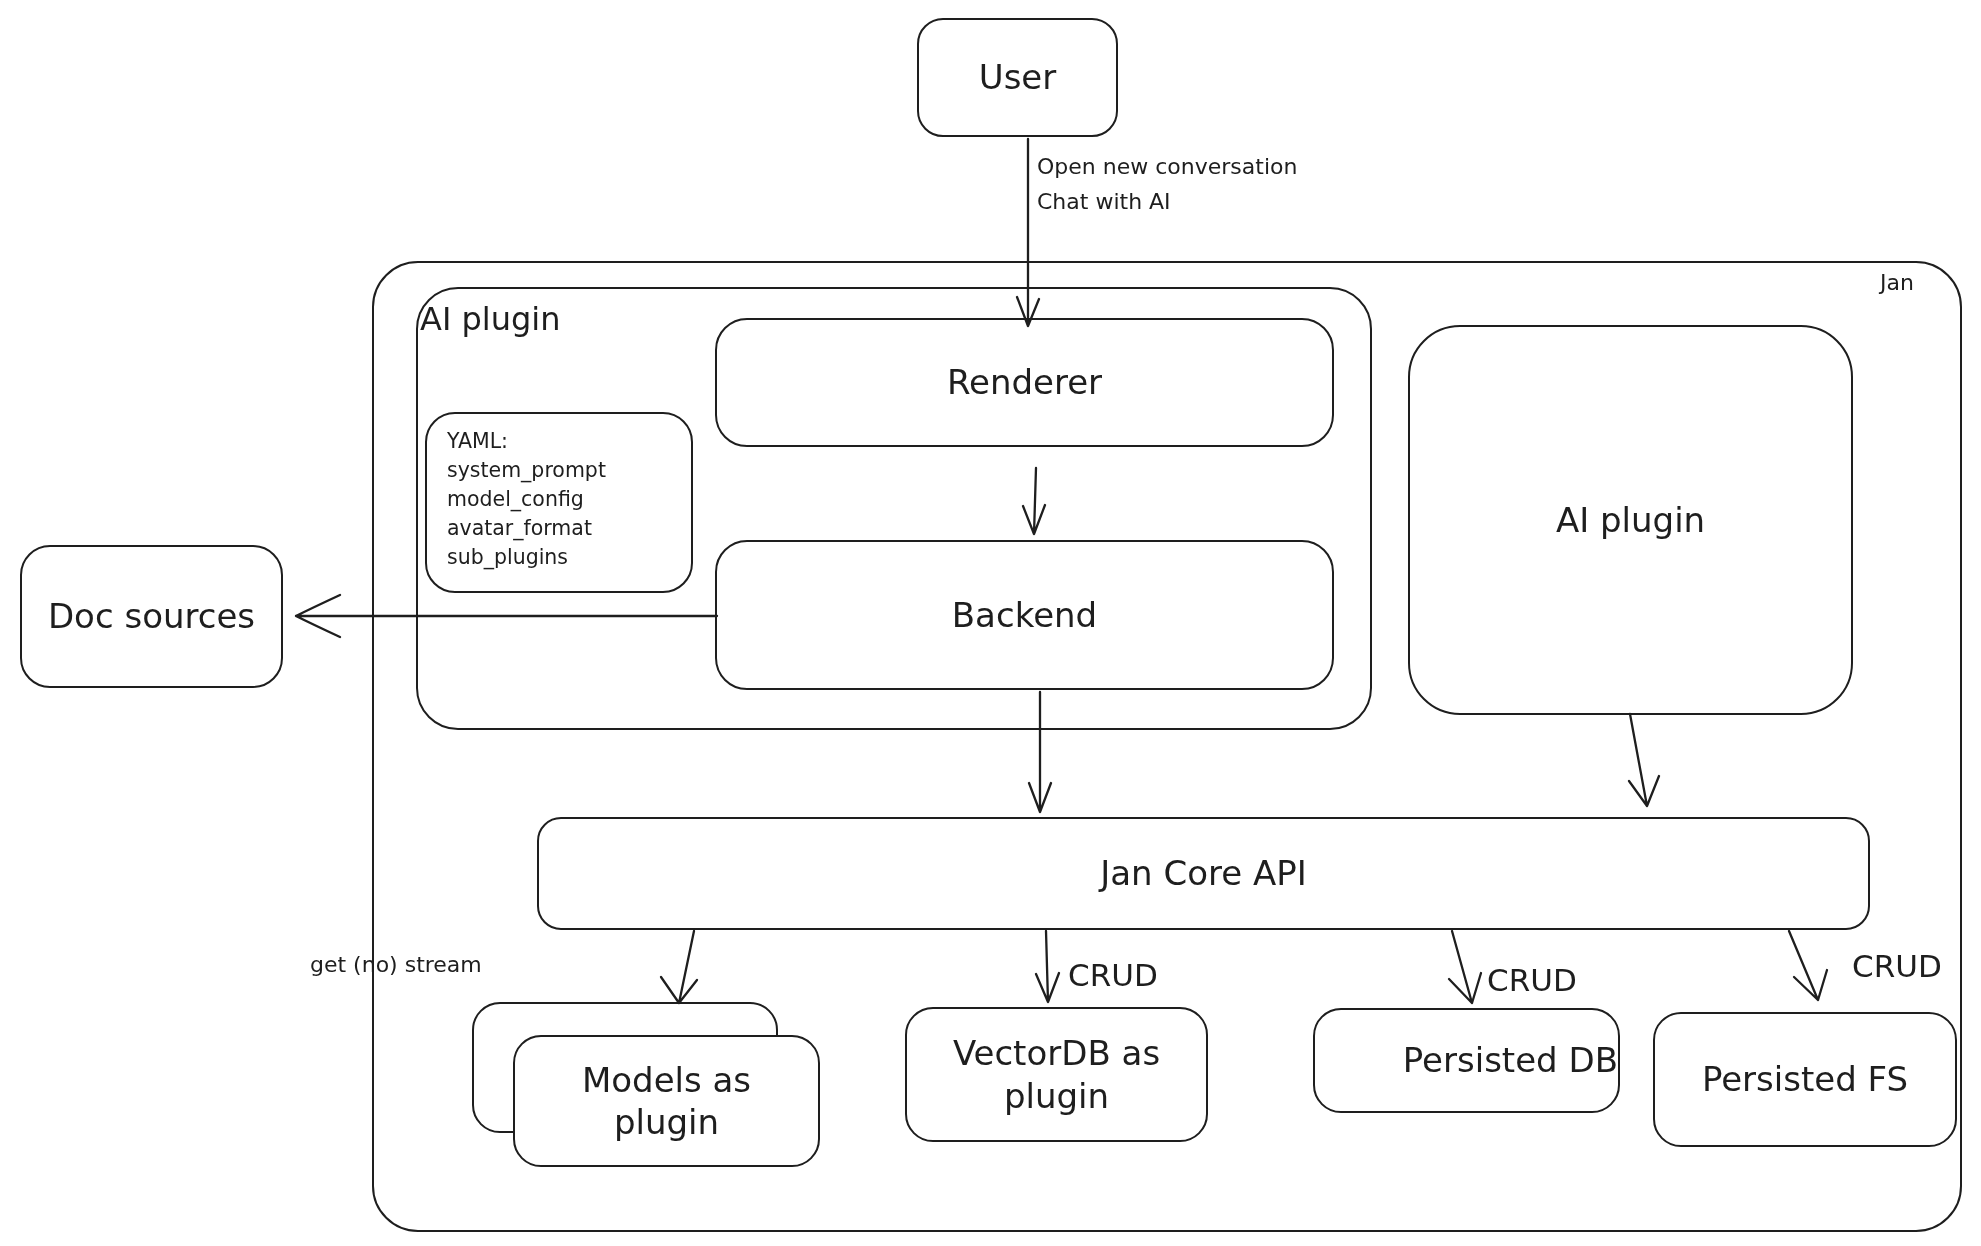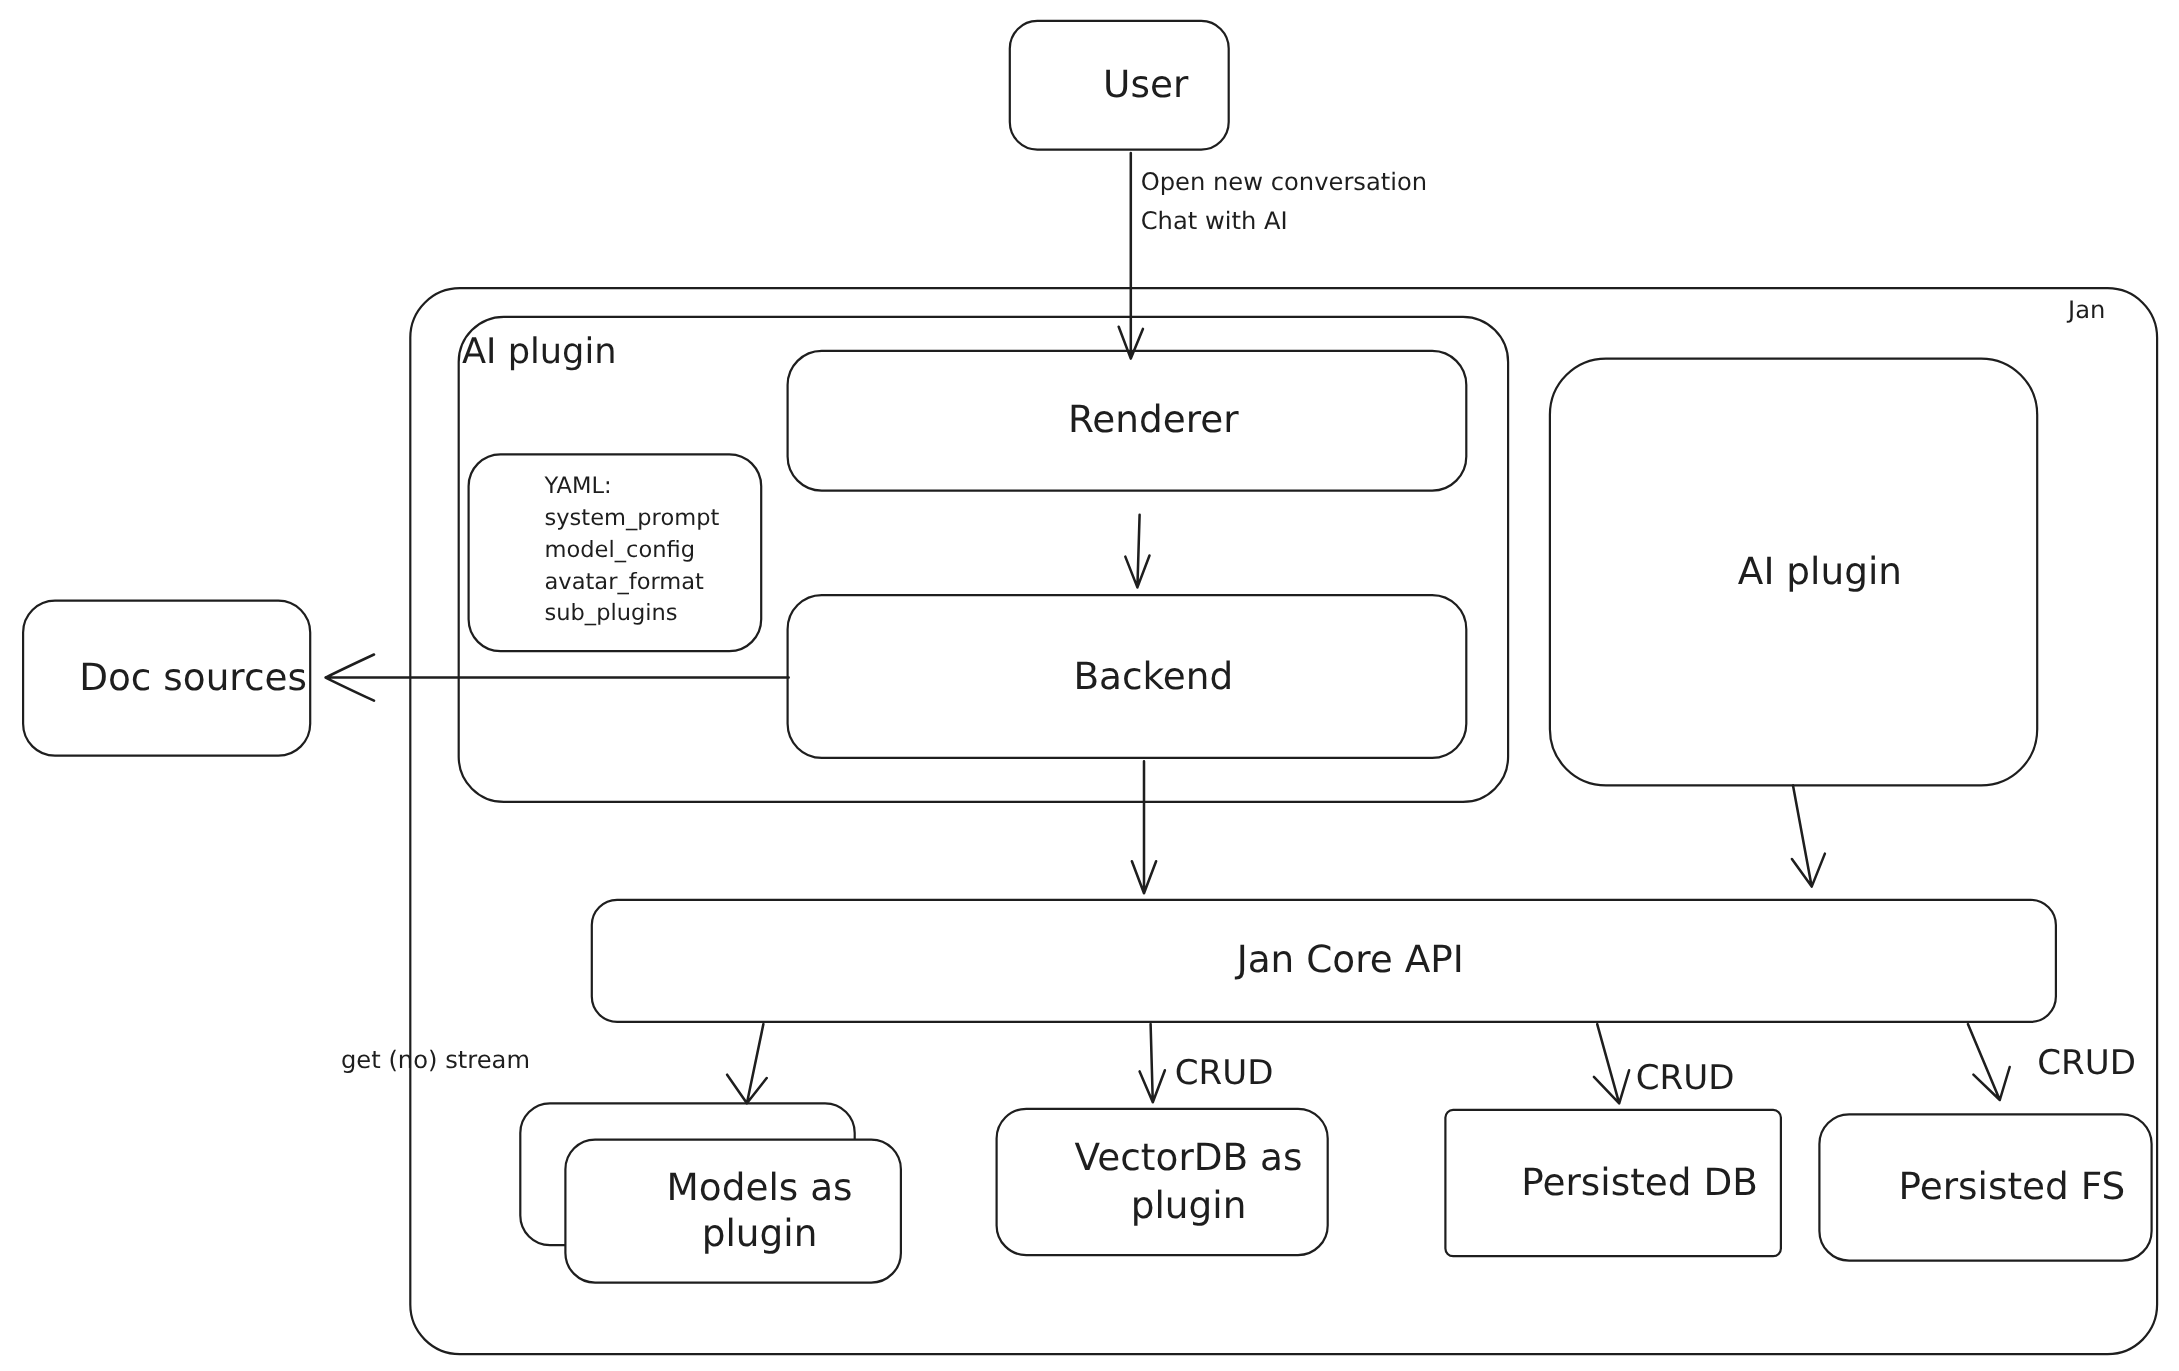--- a/index.html
+++ b/index.html
@@ -2,40 +2,40 @@
 <html><head>
 <meta charset="utf-8">
 <style>
   html,body{margin:0;padding:0;background:#ffffff;}
   .stage{
     position:relative;width:1981px;height:1246px;background:#ffffff;
     font-family:"DejaVu Sans","Liberation Sans",sans-serif;color:#1e1e1e;overflow:hidden;
   }
   .box{
     position:absolute;border:2.6px solid #1e1e1e;border-radius:28px;background:#ffffff;
-    display:flex;align-items:center;justify-content:center;text-align:center;box-sizing:border-box;padding-left:48px;
+    display:flex;align-items:center;justify-content:center;text-align:center;box-sizing:border-box;
   }
   .box .lbl{font-size:34px;line-height:1.25;}
   
   .user-box{left:917px;top:18px;width:201px;height:119px;border-radius:26px;}
   .jan-box{left:372px;top:261px;width:1590px;height:971px;border-radius:46px;background:transparent;}
   .ai-plugin-left-box{left:416px;top:287px;width:956px;height:443px;border-radius:42px;background:transparent;}
   .renderer-box{left:715px;top:318px;width:619px;height:129px;border-radius:32px;}
   .backend-box{left:715px;top:540px;width:619px;height:150px;border-radius:32px;}
   .yaml-note{left:425px;top:412px;width:268px;height:181px;border-radius:30px;align-items:flex-start;justify-content:flex-start;}
   .yaml-note .note-lines{padding:13px 0 0 20px;text-align:left;font-size:20.5px;line-height:1.42;}
   .doc-sources-box{left:20px;top:545px;width:263px;height:143px;border-radius:30px;}
   .ai-plugin-right-box{left:1408px;top:325px;width:445px;height:390px;border-radius:52px;}
   .jan-core-api-box{left:537px;top:817px;width:1333px;height:113px;border-radius:24px;}
   .models-back-box{left:472px;top:1002px;width:306px;height:131px;border-radius:28px;}
   .models-front-box{left:513px;top:1035px;width:307px;height:132px;border-radius:28px;}
   .models-front-box .lbl{max-width:230px;}
   .vectordb-box{left:905px;top:1007px;width:303px;height:135px;border-radius:28px;}
   .vectordb-box .lbl{max-width:250px;}
-  .persisted-db-box{left:1313px;top:1008px;width:307px;height:135px;border-radius:8px;}
+  .persisted-db-box{left:1313px;top:1008px;width:307px;height:105px;border-radius:28px;justify-content:flex-end;}
   .persisted-fs-box{left:1653px;top:1012px;width:304px;height:135px;border-radius:28px;}
   
   .float-label{position:absolute;font-size:22px;white-space:nowrap;}
   .jan-label{left:1868px;top:270px;margin-left:12px;}
   .ai-plugin-left-label{left:420px;top:300px;font-size:32px;}
   .user-flow-label{left:1037px;top:150px;line-height:1.57;}
   .get-no-stream-label{left:300px;top:952px;margin-left:10px;}
   .crud-label-1{left:1068px;top:957px;font-size:31px;}
   .crud-label-2{left:1487px;top:962px;font-size:31px;}
   .crud-label-3{left:1852px;top:948px;font-size:31px;}

